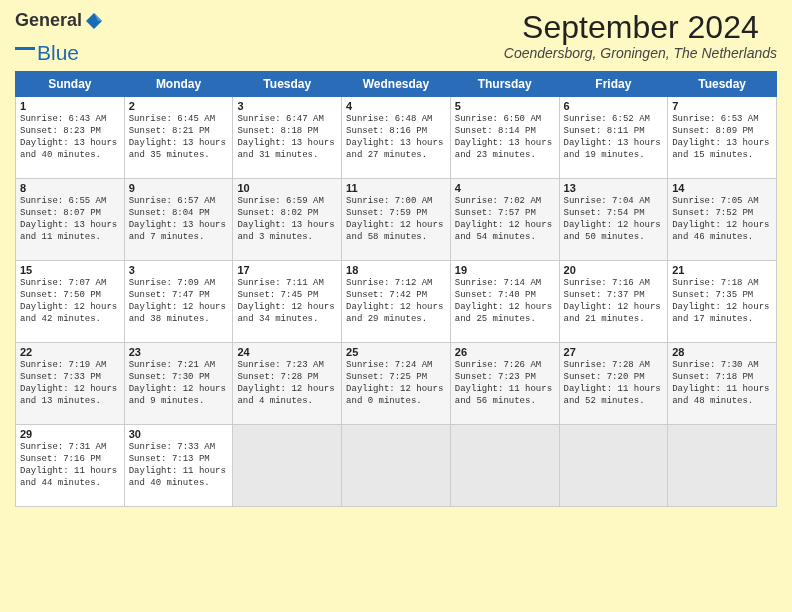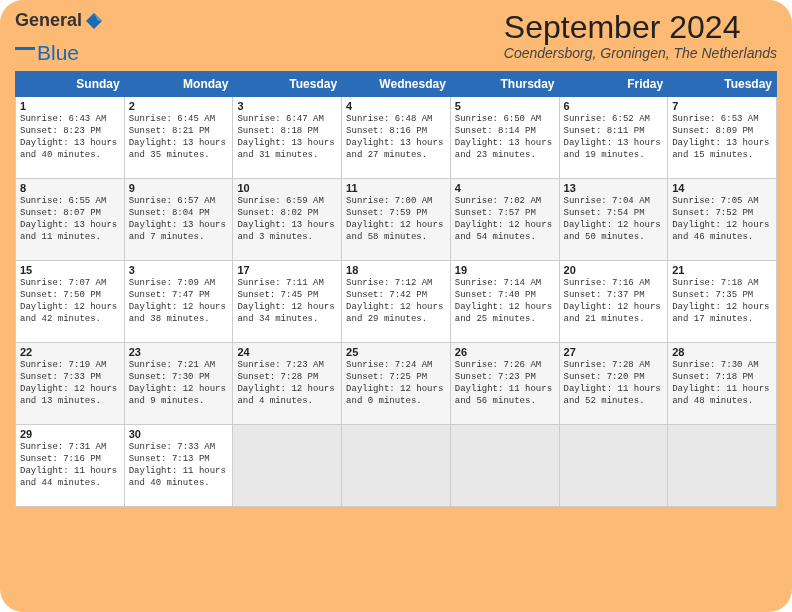--- a/index.html
+++ b/index.html
@@ -6,23 +6,22 @@
     body {
       font-family: Arial, sans-serif;
       background: #fff;
       width: 792px;
       height: 612px;
       overflow: hidden;
     }
     .page {
       width: 792px;
       height: 612px;
-      background: #fdba74;
+      background: #fef9c3;
       padding: 10px 15px 10px 15px;
-      border-radius: 23px;
     }
     .header {
       display: flex;
       justify-content: space-between;
       align-items: flex-start;
       margin-bottom: 6px;
     }
     .logo {
       display: flex;
       flex-direction: column;
@@ -43,21 +42,21 @@
       font-weight: normal;
       color: #1a6bb5;
       margin-top: 10px;
     }
     .logo-icon {
       width: 20px;
       height: 20px;
       margin-left: 2px;
     }
     .title-section {
-      text-align: left;
+      text-align: center;
     }
     .month-title {
       font-size: 32px;
       font-weight: normal;
       color: #222;
       line-height: 1.1;
     }
     .location-title {
       font-size: 14px;
       color: #444;
@@ -67,21 +66,21 @@
       width: 100%;
       border-collapse: collapse;
       table-layout: fixed;
     }
     thead tr th {
       background-color: #2b6cb8;
       color: #fff;
       font-size: 12px;
       font-weight: bold;
       padding: 5px 4px;
-      text-align: right;
+      text-align: center;
       border: 1px solid #2b6cb8;
     }
     tbody tr td {
       border: 1px solid #ccc;
       vertical-align: top;
       padding: 3px 4px;
       font-size: 9.5px;
       color: #222;
       height: 82px;
       background: #fff;

